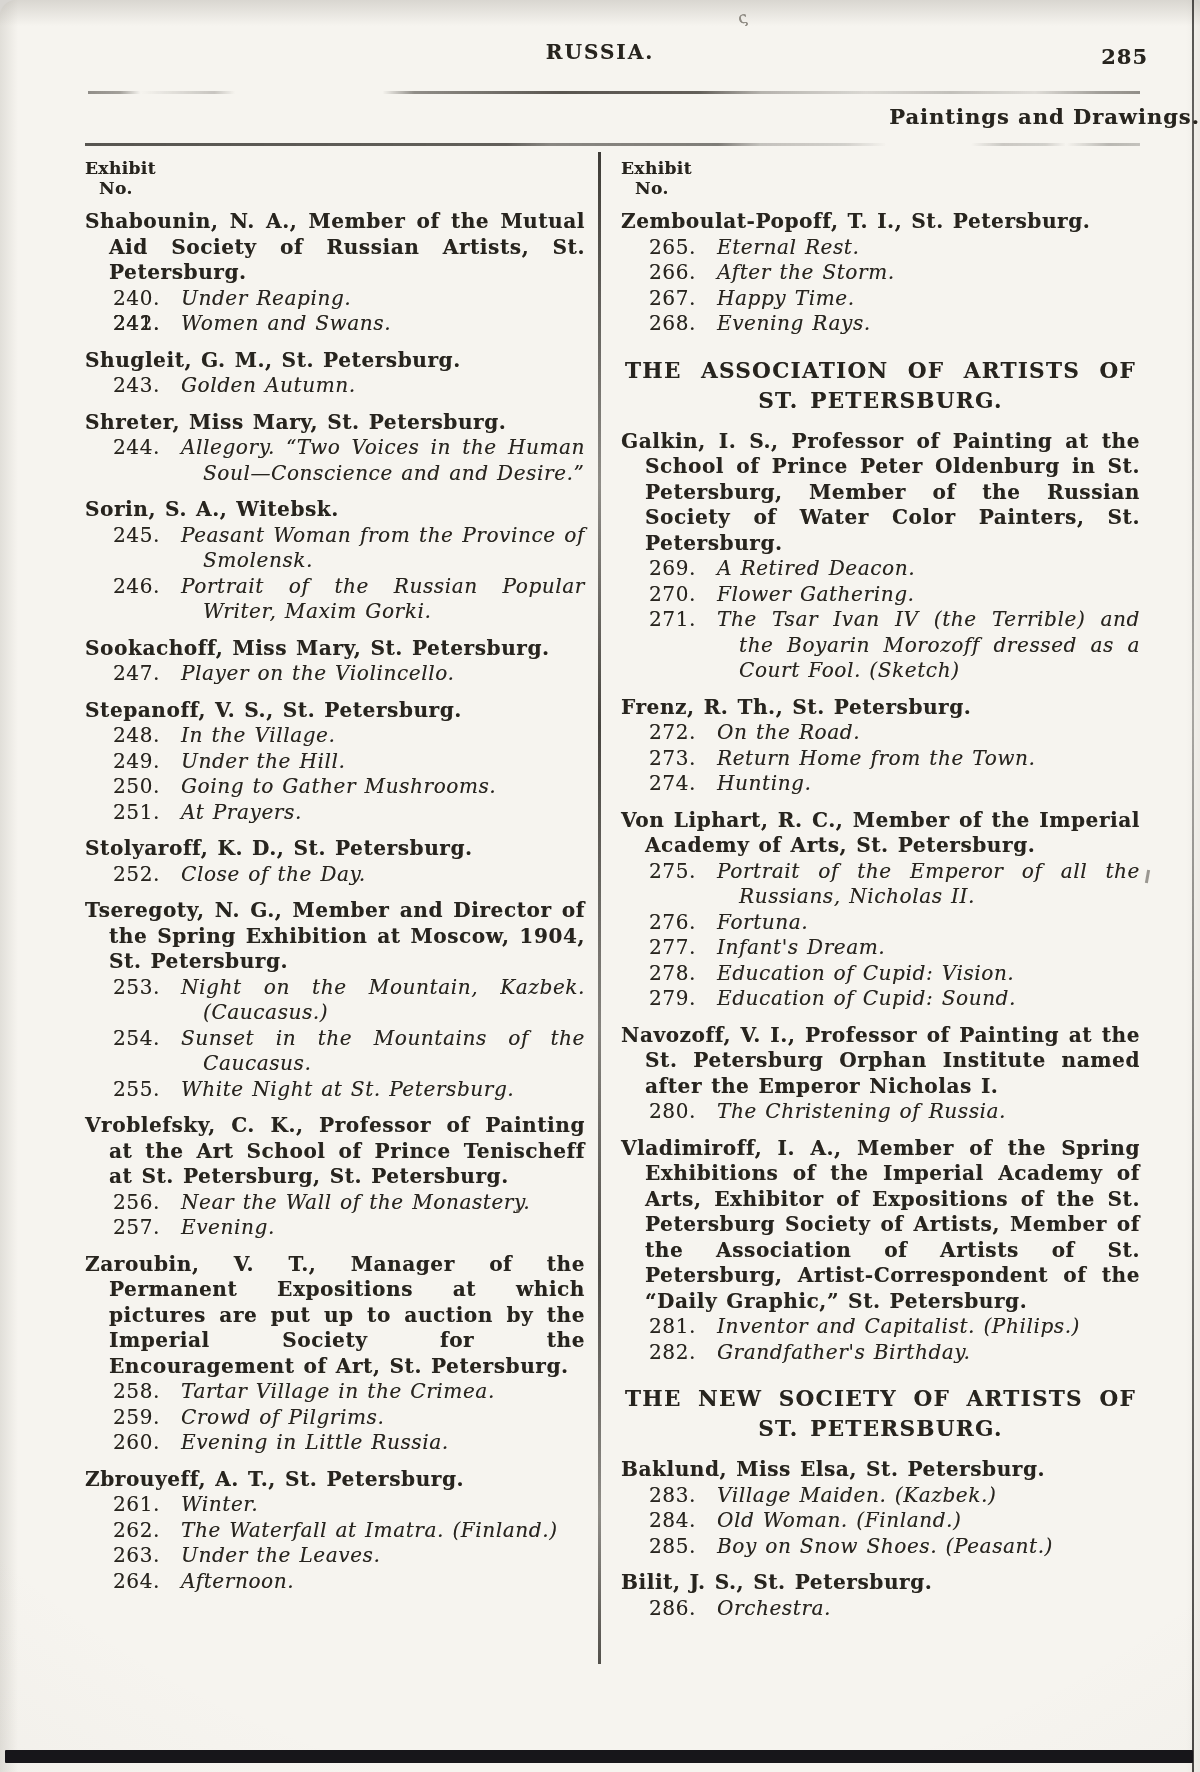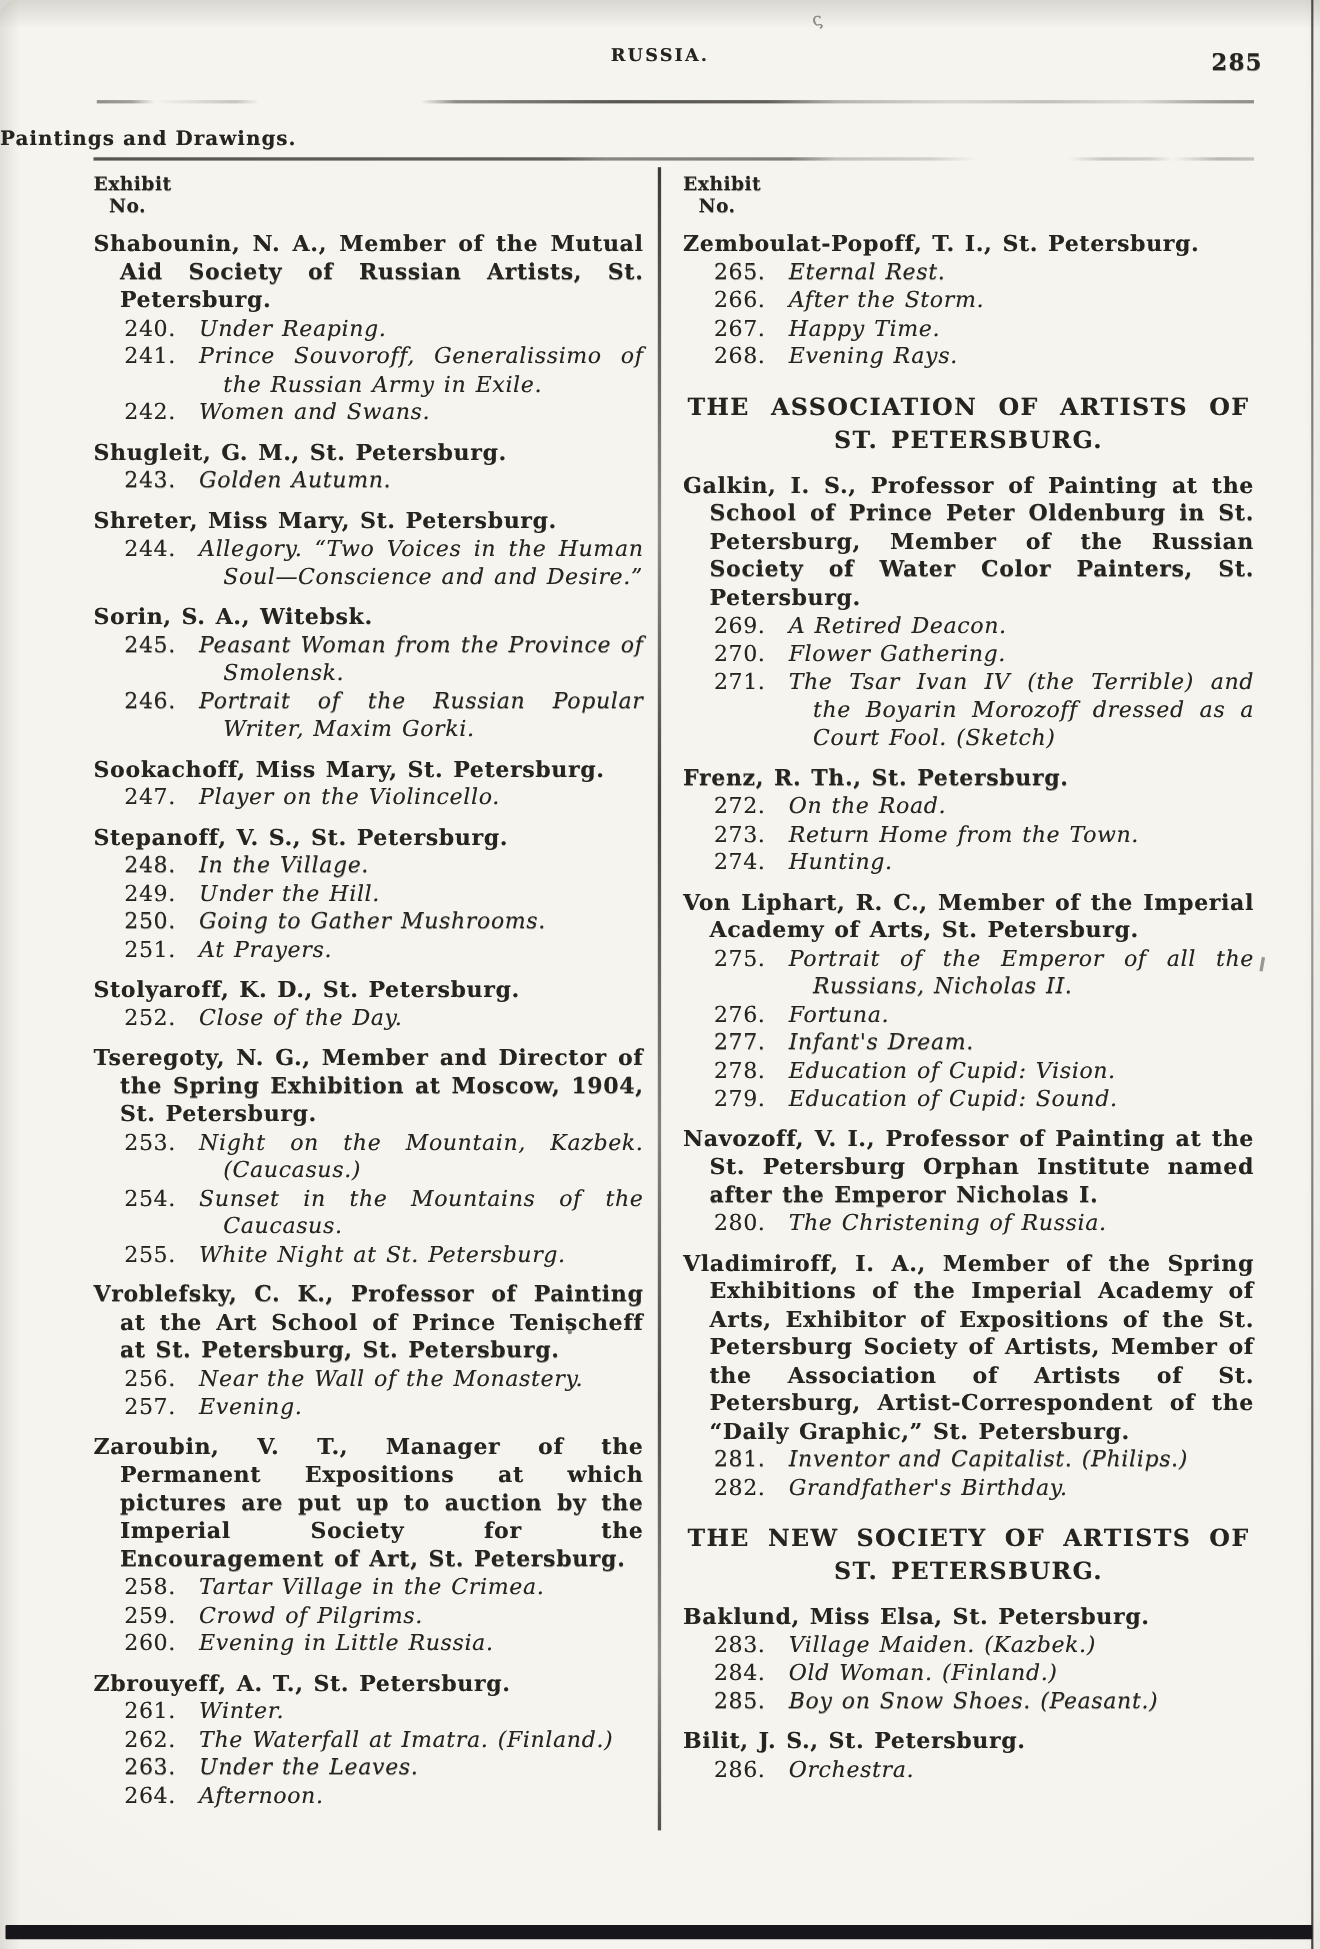--- a/index.html
+++ b/index.html
@@ -12,33 +12,33 @@
       linear-gradient(90deg, rgba(150,146,138,0.22), rgba(0,0,0,0) 18px),
       linear-gradient(270deg, rgba(150,146,138,0.10), rgba(0,0,0,0) 14px);
     border-radius:16px 4px 0 0;
     overflow:hidden;
     font-family:"DejaVu Serif","Liberation Serif",serif;
     color:#27241e;
   }
   .scan-content { position:absolute; inset:0; filter:blur(0.32px); text-shadow:0.2px 0.2px 0.6px rgba(40,36,30,0.45); }
 
   .running-title { position:absolute; top:40px; left:0; width:100%; text-align:center;
-    font-size:16px; font-weight:700; letter-spacing:2px; }
+    font-size:20px; font-weight:700; letter-spacing:2px; }
   .page-number { position:absolute; top:44px; right:52px; font-size:21px; font-weight:700; letter-spacing:1px; }
 
   .rule { position:absolute; height:3px; }
   .rule-top { top:91px; left:88px; width:1052px;
     background:linear-gradient(90deg,
       rgba(62,58,52,.55) 0%, rgba(62,58,52,.45) 3%, rgba(62,58,52,0) 5%,
       rgba(62,58,52,.25) 12%, rgba(62,58,52,0) 14%, rgba(62,58,52,0) 28%,
       rgba(62,58,52,.55) 31%, rgba(62,58,52,.85) 45%, rgba(62,58,52,.8) 58%,
       rgba(62,58,52,.35) 64%, rgba(62,58,52,.15) 74%, rgba(62,58,52,.28) 82%,
       rgba(62,58,52,.12) 90%, rgba(62,58,52,.45) 96%, rgba(62,58,52,.55) 100%); }
-  .section-title { position:absolute; top:116px; left:0; width:100%; text-align:left;
-    font-size:18px; font-weight:700; letter-spacing:1px; }
+  .section-title { position:absolute; top:104px; left:0; width:100%; text-align:right;
+    font-size:21px; font-weight:700; letter-spacing:1px; }
   .rule-mid { top:143px; left:85px; width:1055px;
     background:linear-gradient(90deg,
       rgba(48,45,40,.8) 0%, rgba(48,45,40,.75) 40%, rgba(48,45,40,.55) 44%,
       rgba(48,45,40,.6) 60%, rgba(48,45,40,.25) 64%, rgba(48,45,40,.18) 72%,
       rgba(48,45,40,0) 76%, rgba(48,45,40,0) 84%, rgba(48,45,40,.22) 87%,
       rgba(48,45,40,.18) 91%, rgba(48,45,40,0) 93%, rgba(48,45,40,.3) 97%, rgba(48,45,40,.25) 100%); }
 
   .col-divider { position:absolute; left:598px; top:152px; width:2.5px; height:1512px;
     background:linear-gradient(180deg,
       rgba(42,39,34,.9), rgba(42,39,34,.5) 22%, rgba(42,39,34,.85) 38%,
@@ -93,21 +93,20 @@
           <div class="eh-indent">No.</div>
         </div>
         <div class="entry">
           <div class="artist-name">Shabounin, N. A., Member of the Mutual Aid Society of Russian Artists, St. Petersburg.</div>
           <div class="item">
             <span class="item-no">240.</span>
             <span class="item-title">Under Reaping.</span>
           </div>
           <div class="item">
             <span class="item-no">241.</span>
-            <span class="item-title">Prince Souvoroff, Generalissimo of the Russian Army in Exile.</span>
           </div>
           <div class="item">
             <span class="item-no">242.</span>
             <span class="item-title">Women and Swans.</span>
           </div>
         </div>
         <div class="entry">
           <div class="artist-name">Shugleit, G. M., St. Petersburg.</div>
           <div class="item">
             <span class="item-no">243.</span>

